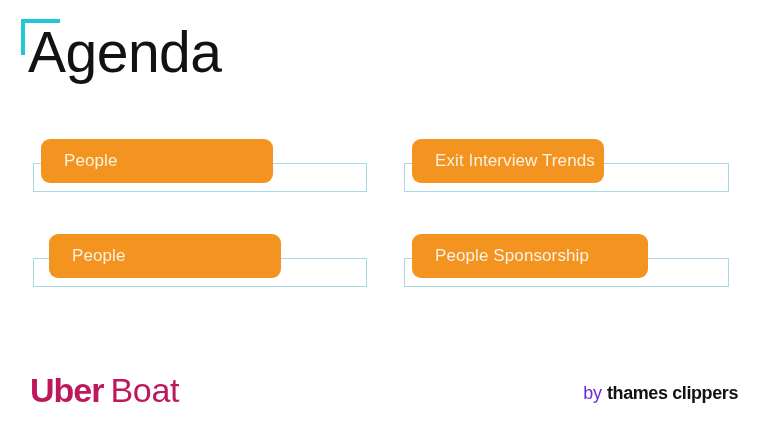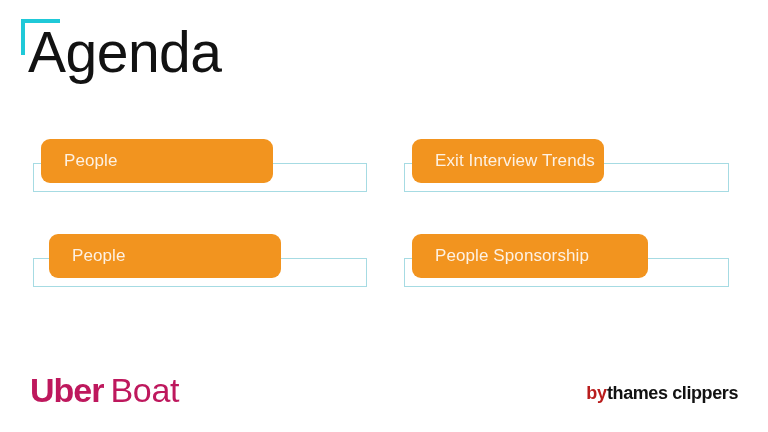--- a/index.html
+++ b/index.html
@@ -133,28 +133,29 @@
   }
   #operator-logo {
     position: absolute;
     right: 30px;
     top: 22px;
     font-size: 18px;
     line-height: 22px;
     white-space: nowrap;
   }
   #operator-by {
-    color: #b91c1c;
-    font-weight: 700;
+    color: #6d28d9;
+    font-weight: 400;
     letter-spacing: -0.2px;
   }
   #operator-name {
     color: #121212;
     font-weight: 700;
     letter-spacing: -0.4px;
+    margin-left: 5px;
   }
 
   :root {
     --orange: #f2941f;
     --cyan: #1fc9d8;
     --outline: #a6dbe3;
   }
 </style>
 </head>
 <body>

